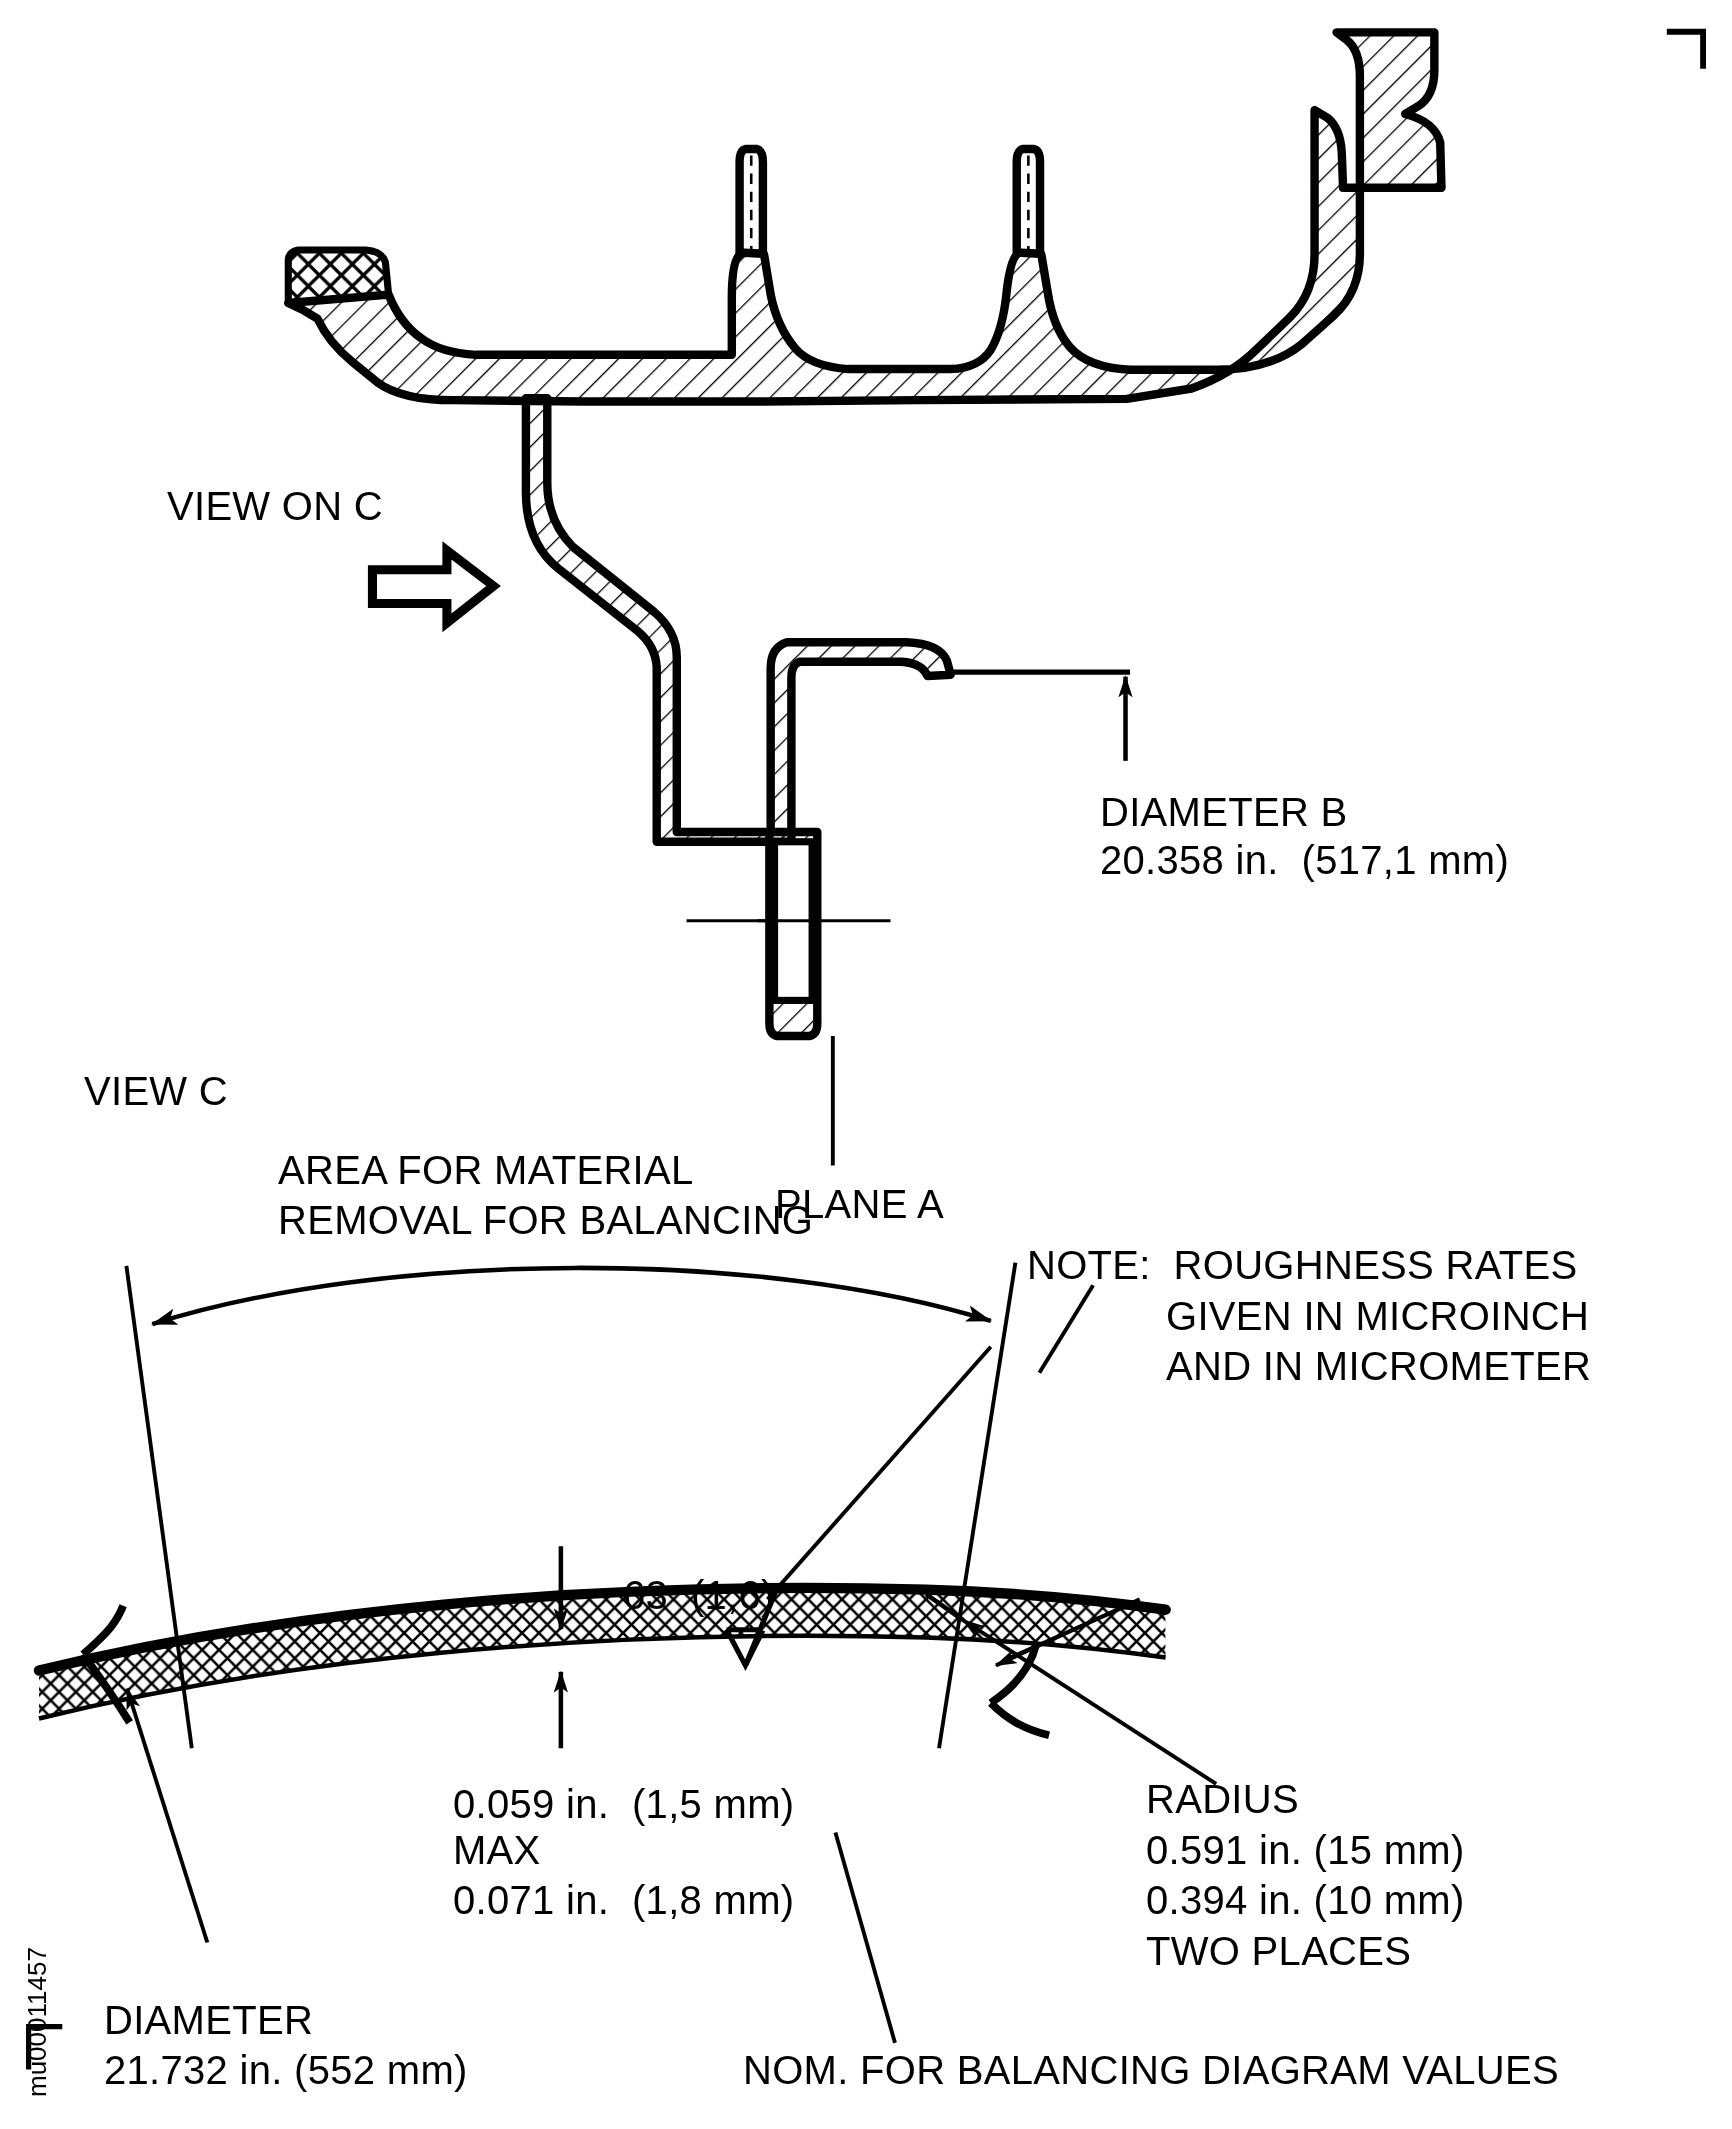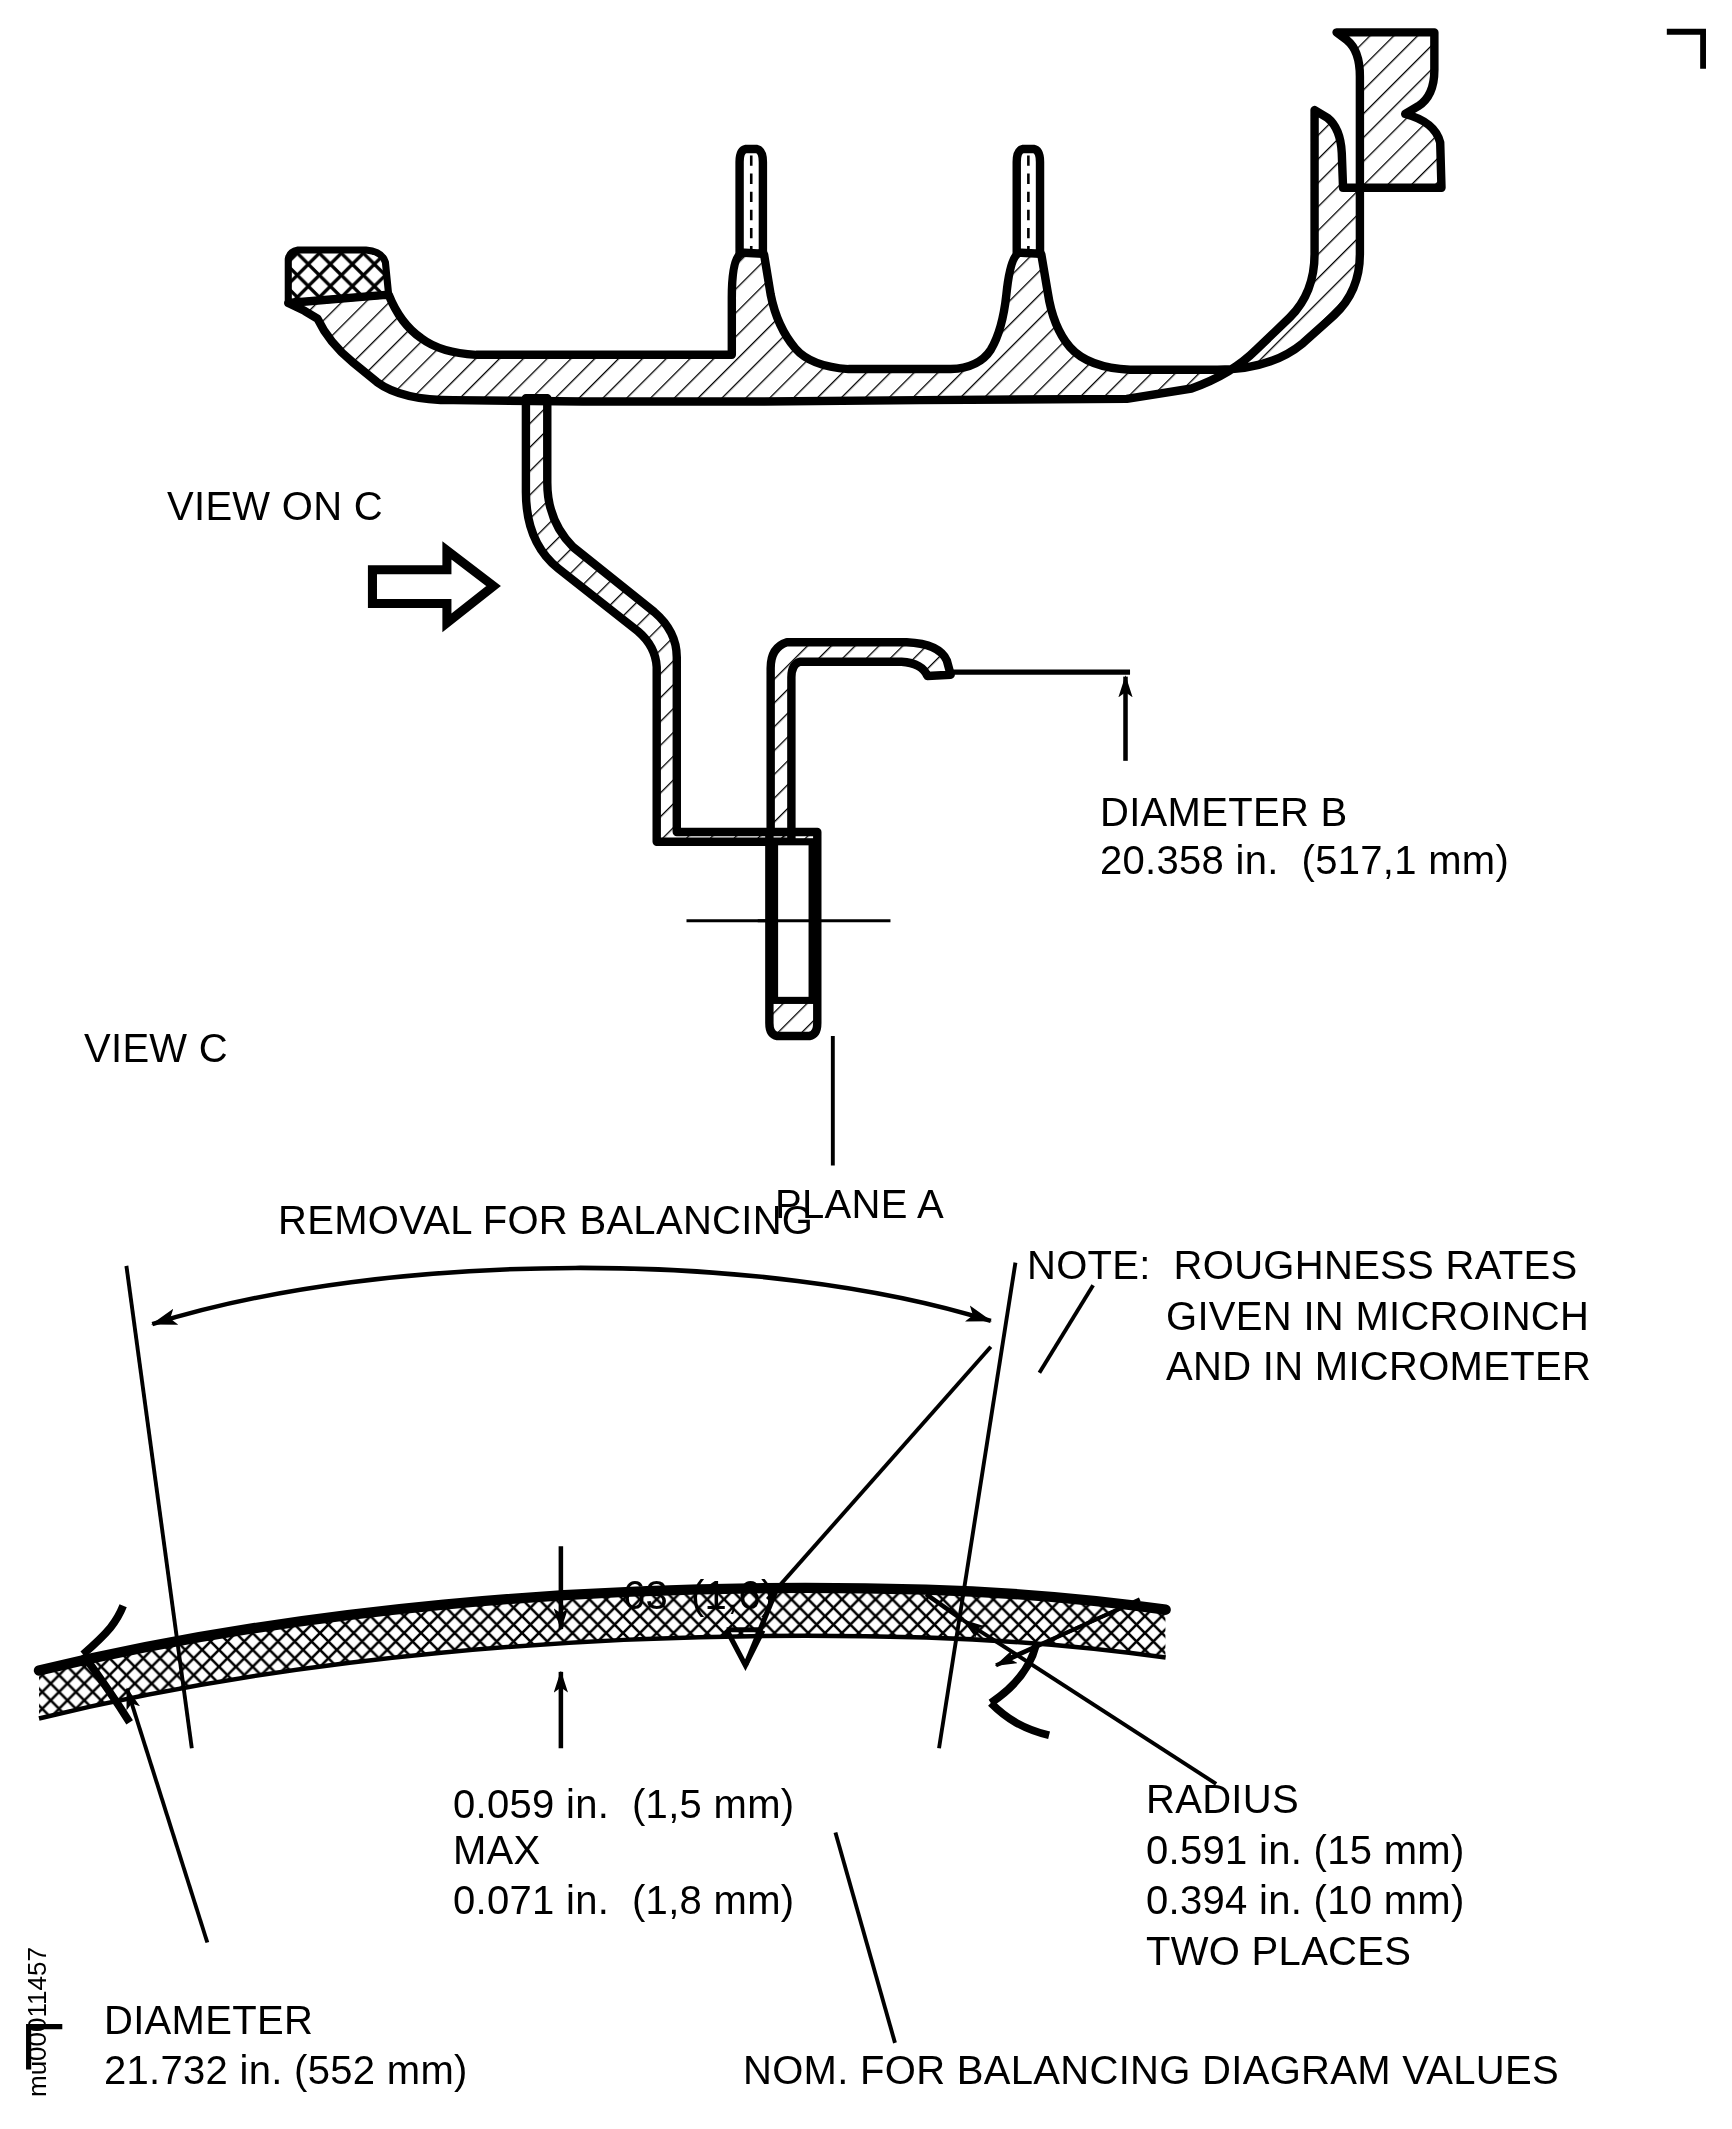--- a/index.html
+++ b/index.html
@@ -333,24 +333,25 @@
     <g>
       <path d="M 44,3196 L 44,3130 L 96,3130" fill="none" stroke="#000" stroke-width="8"></path>
     </g>
   </svg>
 
   <div class="txt" style="left:167px; top:481px;">VIEW ON C</div>
 
   <div class="txt" style="left:1100px; top:787px;">DIAMETER B</div>
   <div class="txt" style="left:1100px; top:835px;">20.358 in.  (517,1 mm)</div>
 
-  <div class="txt" style="left:84px; top:1023px;text-align:center;">VIEW C</div>
+  <div class="txt" style="left:84px; top:1066px;text-align:center;">VIEW C</div>
 
   <div class="txt" style="left:775px; top:1179px;">PLANE A</div>
 
+  <div class="txt" style="left:278px; top:1145px;">AREA FOR MATERIAL</div>
   <div class="txt" style="left:278px; top:1195px;text-align:center;">REMOVAL FOR BALANCING</div>
 
   <div class="txt" style="left:1027px; top:1240px;">NOTE:  ROUGHNESS RATES</div>
   <div class="txt" style="left:1166px; top:1291px;">GIVEN IN MICROINCH</div>
   <div class="txt" style="left:1166px; top:1341px;">AND IN MICROMETER</div>
 
   <div class="txt" style="left:623px; top:1570px;">63  (1,6)</div>
 
   <div class="txt" style="left:453px; top:1779px;">0.059 in.  (1,5 mm)</div>
   <div class="txt" style="left:453px; top:1825px;">MAX</div>

